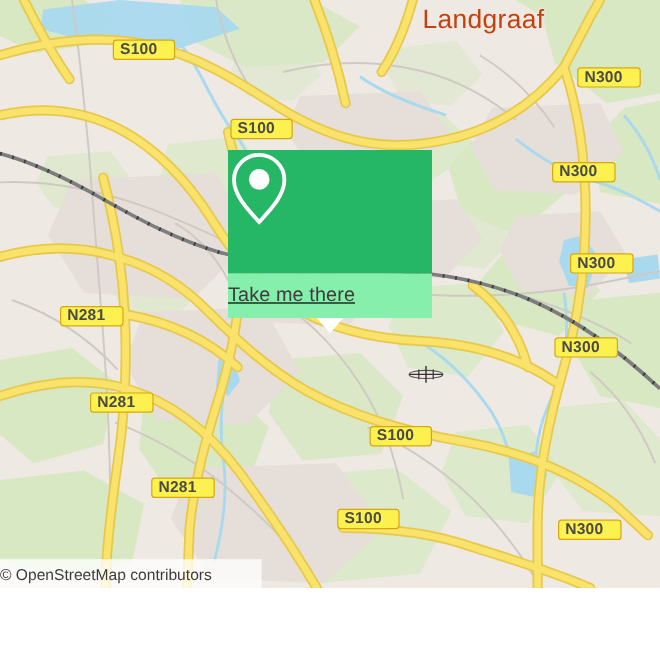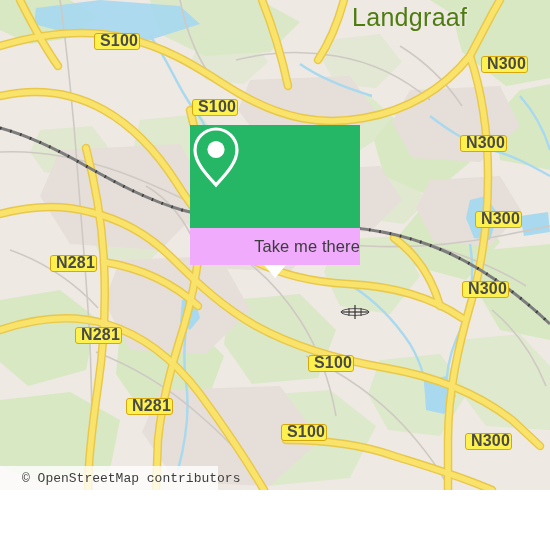--- a/index.html
+++ b/index.html
@@ -7,46 +7,46 @@
     font-family:"Liberation Sans", sans-serif; }
 
   #app { position:relative; width:550px; height:550px; }
 
   
   #map { position:absolute; left:0; top:0; width:550px; height:490px;
          background:#efe9e4; overflow:hidden; }
   #map svg { position:absolute; left:0; top:0; }
 
   
-  .place-label { position:absolute; color:#4d7c0f; font-size:25px;
+  .place-label { position:absolute; color:#c2410c; font-size:22px;
      letter-spacing:.3px; white-space:nowrap; text-shadow:
       0 0 3px #efe9e4, 0 0 3px #efe9e4, 1px 0 2px #efe9e4, -1px 0 2px #efe9e4; }
 
   
   .shield { position:absolute; background:#fdf14f; border:1.6px solid #d6a80f;
-     border-radius:3px; color:#4a4a48; font-size:16px; font-weight:bold;
-     padding:1px 1px 2px 5px; line-height:12px; white-space:nowrap;
+     border-radius:3px; color:#4a4a48; font-size:13px; font-weight:bold;
+     padding:1px 14px 2px 5px; line-height:12px; white-space:nowrap;
      letter-spacing:.2px; }
 
   
   #callout { position:absolute; left:190px; top:125px; width:170px; }
   #callout-top { height:103px; background:#25b765; display:flex;
      align-items:center; justify-content:center; }
-  #callout-bottom { height:37px; background:#f0abfc; display:flex;
-     align-items:center; justify-content:flex-end; }
+  #callout-bottom { height:37px; background:#86efac; display:flex;
+     align-items:center; justify-content:flex-start;text-decoration:underline; }
   #callout-label { font-size:16.5px; color:#3c3c3c; letter-spacing:.1px; }
   #callout-tip { position:absolute; left:50%; top:140px;
      transform:translateX(-50%); width:0; height:0;
      border-left:11px solid transparent; border-right:11px solid transparent;
      border-top:13px solid #fff; }
 
   
   #osm-bar { position:absolute; left:0; top:466px; width:218px; height:24px;
      background:rgba(255,255,255,.78); display:flex; align-items:center; }
-  #osm-text { font-size:13px; color:#3d3d3d; padding-left:22px; white-space:nowrap;font-family:Liberation Mono, monospace; }
+  #osm-text { font-size:13px; color:#3d3d3d; padding-left:0; white-space:nowrap; }
 
   
   #footer { position:absolute; left:0; top:490px; width:550px; height:60px;
      background:#fff; display:flex; align-items:center; }
 </style>
 </head>
 <body>
 
 <div id="app">
 

